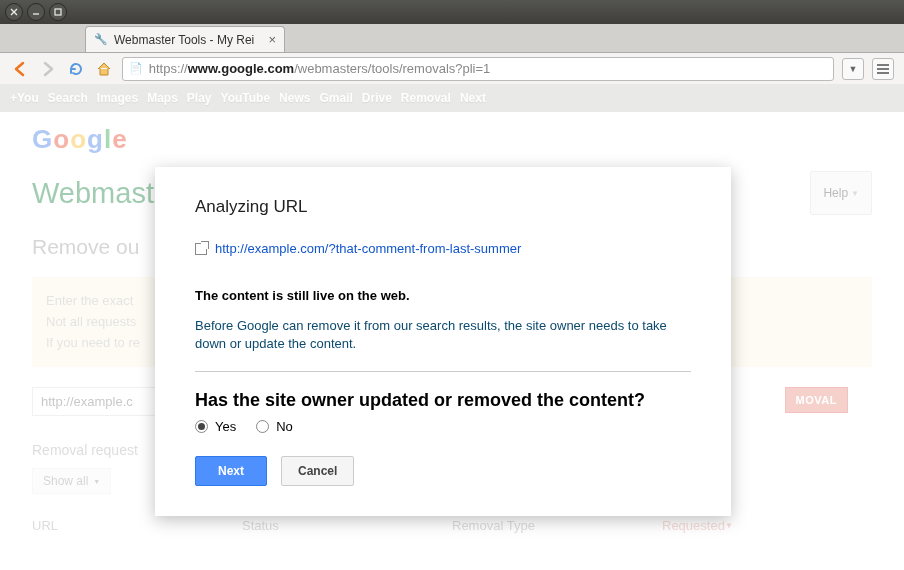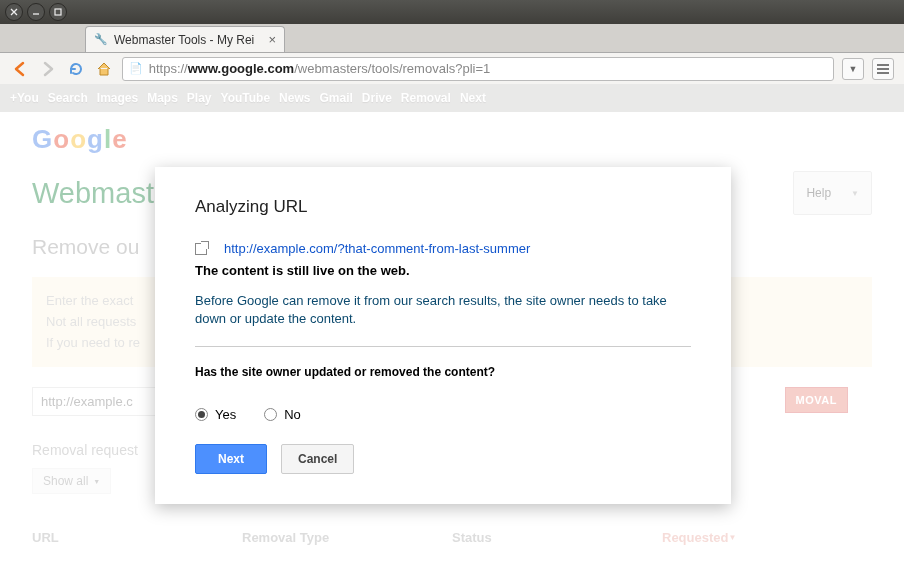--- a/index.html
+++ b/index.html
@@ -33,44 +33,44 @@
 
 .page-container { position: relative; background: #fff; height: 486px; overflow: hidden; }
 .dim-overlay { position: absolute; inset: 0; background: rgba(255,255,255,0.6); z-index: 5; }
 .google-bar { height: 28px; background: #c9c8c6; display: flex; align-items: center; padding: 0 10px; gap: 9px; }
 .google-bar a { color: #fff; font-size: 12px; font-weight: bold; text-decoration: none; text-shadow: 0 1px 1px rgba(0,0,0,0.2); }
 .page-body { padding: 12px 32px; }
 .logo { display: flex; gap: 1px; font-size: 26px; font-weight: bold; margin-bottom: 16px; }
 .logo span:nth-child(1){color:#3b78e7}.logo span:nth-child(2){color:#e74023}.logo span:nth-child(3){color:#f8b71c}.logo span:nth-child(4){color:#3b78e7}.logo span:nth-child(5){color:#2ca14a}.logo span:nth-child(6){color:#e74023}
 .header-row { display: flex; justify-content: space-between; align-items: center; margin-bottom: 20px; }
 .wm-title { color: #15803d; font-size: 29px; }
-.help-btn { border: 1px solid #ddd; border-radius: 2px; padding: 14px 12px; font-size: 12px; color: #555; display: flex; align-items: center; gap: 20px; cursor: pointer; background: #f5f5f5; }
+.help-btn { border: 1px solid #ddd; border-radius: 2px; padding: 14px 12px; font-size: 12px; color: #555; display: flex; align-items: center; gap: 3px; cursor: pointer; background: #f5f5f5; }
 .remove-heading { font-size: 21px; color: #999; margin-bottom: 18px; }
 .yellow-box { background: #fdf6e3; padding: 14px; font-size: 13px; color: #bbb; line-height: 1.6; }
 .url-input-row { display: flex; gap: 12px; margin-top: 20px; }
 .url-input { flex: 0 0 150px; border: 1px solid #ddd; padding: 6px 8px; font-size: 13px; color: #4c1d95; }
 .removal-btn { background: #e98b7e; color: #fff; border: 1px solid #d66; padding: 6px 10px; font-size: 11px; font-weight: bold; letter-spacing: 0.5px; cursor: pointer; position: absolute; right: 24px; }
 .section-label { color: #aaa; font-size: 14px; margin-top: 26px; margin-bottom: 10px; }
 .showall-btn { border: 1px solid #eee; background: #f8f8f8; padding: 5px 10px; font-size: 12px; color: #999; display: inline-flex; align-items: center; gap: 5px; cursor: pointer; }
-.table-head { display: flex; margin-top: 36px; font-size: 13px; color: #aaa; font-weight: bold; }
+.table-head { display: flex; margin-top: 24px; font-size: 13px; color: #aaa; font-weight: normal; }
 .table-head div { flex: 1; }
 .table-head .req { color: #e8a9a0; display: flex; align-items: center; }
 
 
 .dialog { position: absolute; left: 155px; top: 83px; width: 576px; background: #fff; box-shadow: 0 4px 16px rgba(0,0,0,0.25); z-index: 10; padding: 30px 40px; }
 .dialog h2 { font-size: 17px; font-weight: normal; color: #222; margin-bottom: 24px; }
-.dialog-link-row { display: flex; align-items: center; gap: 17px; margin-bottom: 7px; }
+.dialog-link-row { display: flex; align-items: center; gap: 8px; margin-bottom: 32px; }
 .ext-icon { width: 12px; height: 12px; border: 1px solid #888; position: relative; }
 .ext-icon::after { content: ''; position: absolute; width: 7px; height: 7px; border-top: 1px solid #888; border-right: 1px solid #888; top: -3px; right: -3px; background: #fff; }
 .dialog-url { color: #1155cc; font-size: 13px; text-decoration: none; }
 .dialog-strong { font-size: 13px; font-weight: bold; margin-bottom: 14px; }
 .dialog-text { font-size: 13px; color: #0c4a6e; line-height: 1.4; }
 .dialog hr { border: none; border-top: 1px solid #ccc; margin: 18px 0; }
-.dialog-question { font-size: 12px; font-weight: bold; margin-bottom: 28px; }
-.radio-row { display: flex; gap: 28px; margin-bottom: 22px; font-size: 13px; }
+.dialog-question { font-size: 18px; font-weight: bold; margin-bottom: 8px; }
+.radio-row { display: flex; gap: 20px; margin-bottom: 22px; font-size: 13px; }
 .radio-opt { display: flex; align-items: center; gap: 7px; cursor: pointer; }
 .radio { width: 13px; height: 13px; border: 1px solid #888; border-radius: 50%; display: flex; align-items: center; justify-content: center; }
 .radio.checked::after { content: ''; width: 7px; height: 7px; background: #444; border-radius: 50%; }
 .dialog-actions { display: flex; gap: 14px; }
 .btn-primary { background: #4d90fe; color: #fff; border: 1px solid #3079ed; padding: 7px 22px; font-size: 12px; font-weight: bold; border-radius: 2px; cursor: pointer; }
 .btn-secondary { background: #f5f5f5; color: #444; border: 1px solid #ccc; padding: 7px 16px; font-size: 12px; font-weight: bold; border-radius: 2px; cursor: pointer; }
 </style>
 </head>
 <body>
 
@@ -181,22 +181,22 @@
       <input class="url-input" placeholder="http://example.c" style="">
       <button class="removal-btn">MOVAL</button>
     </div>
     <div class="section-label">Removal request</div>
     <div class="showall-btn">
         <span>Show all</span>
         <span style="font-size:7px">▼</span>
       </div>
     <div class="table-head">
       <div>URL</div>
+      <div>Status</div>
       <div>Removal Type</div>
-      <div>Status</div>
       <div class="req">
           <span>Requested</span>
           <span style="font-size:8px">▼</span>
         </div>
     </div>
   </div>
 
   <div class="dim-overlay"></div>
 
   <div class="dialog">

